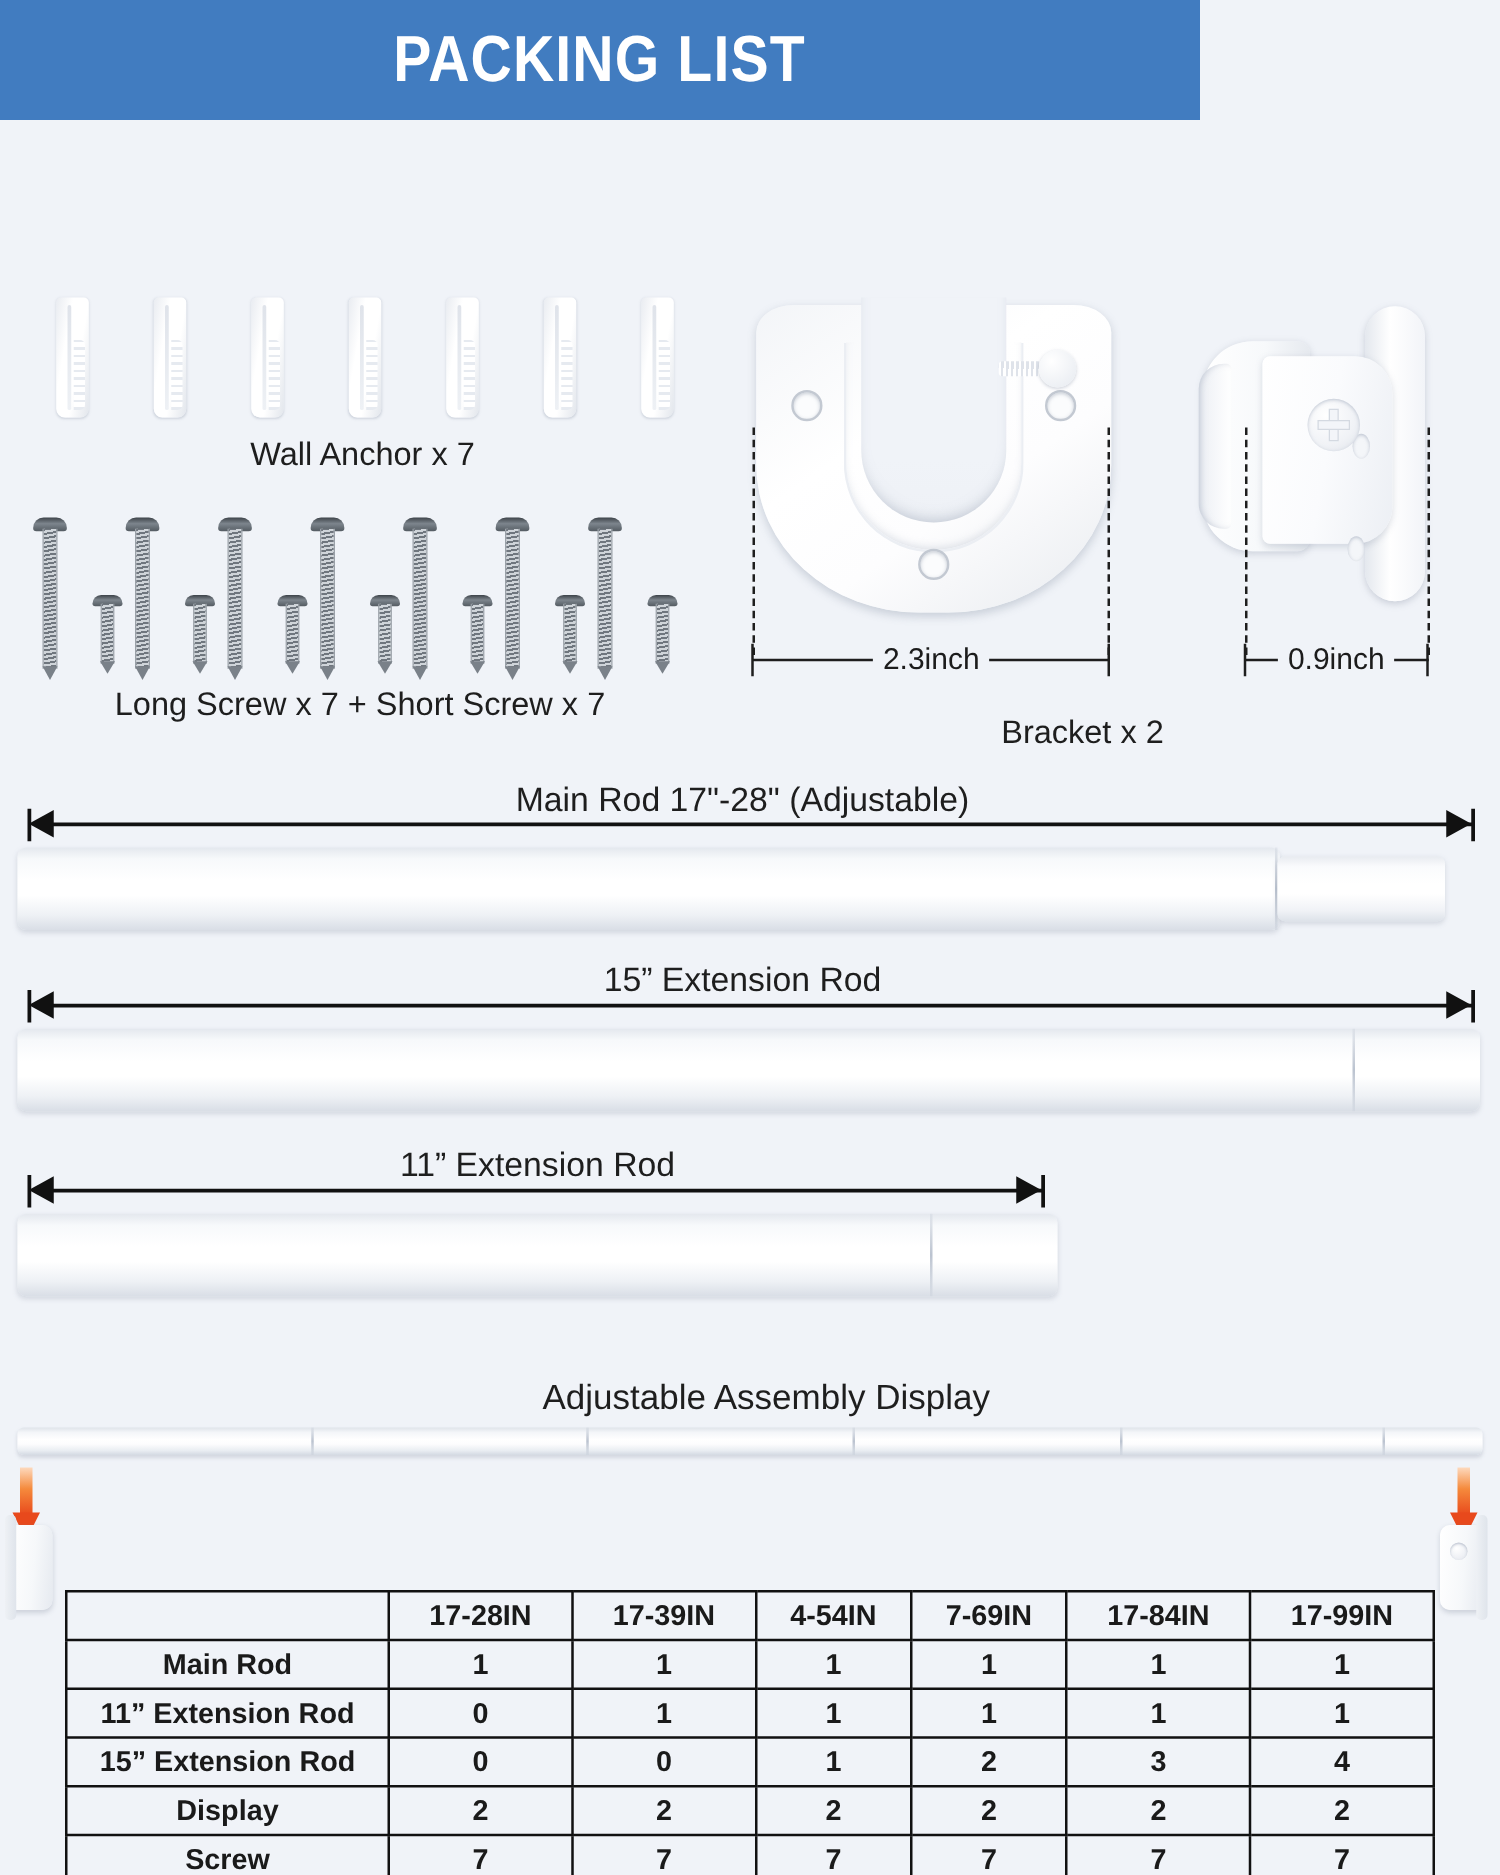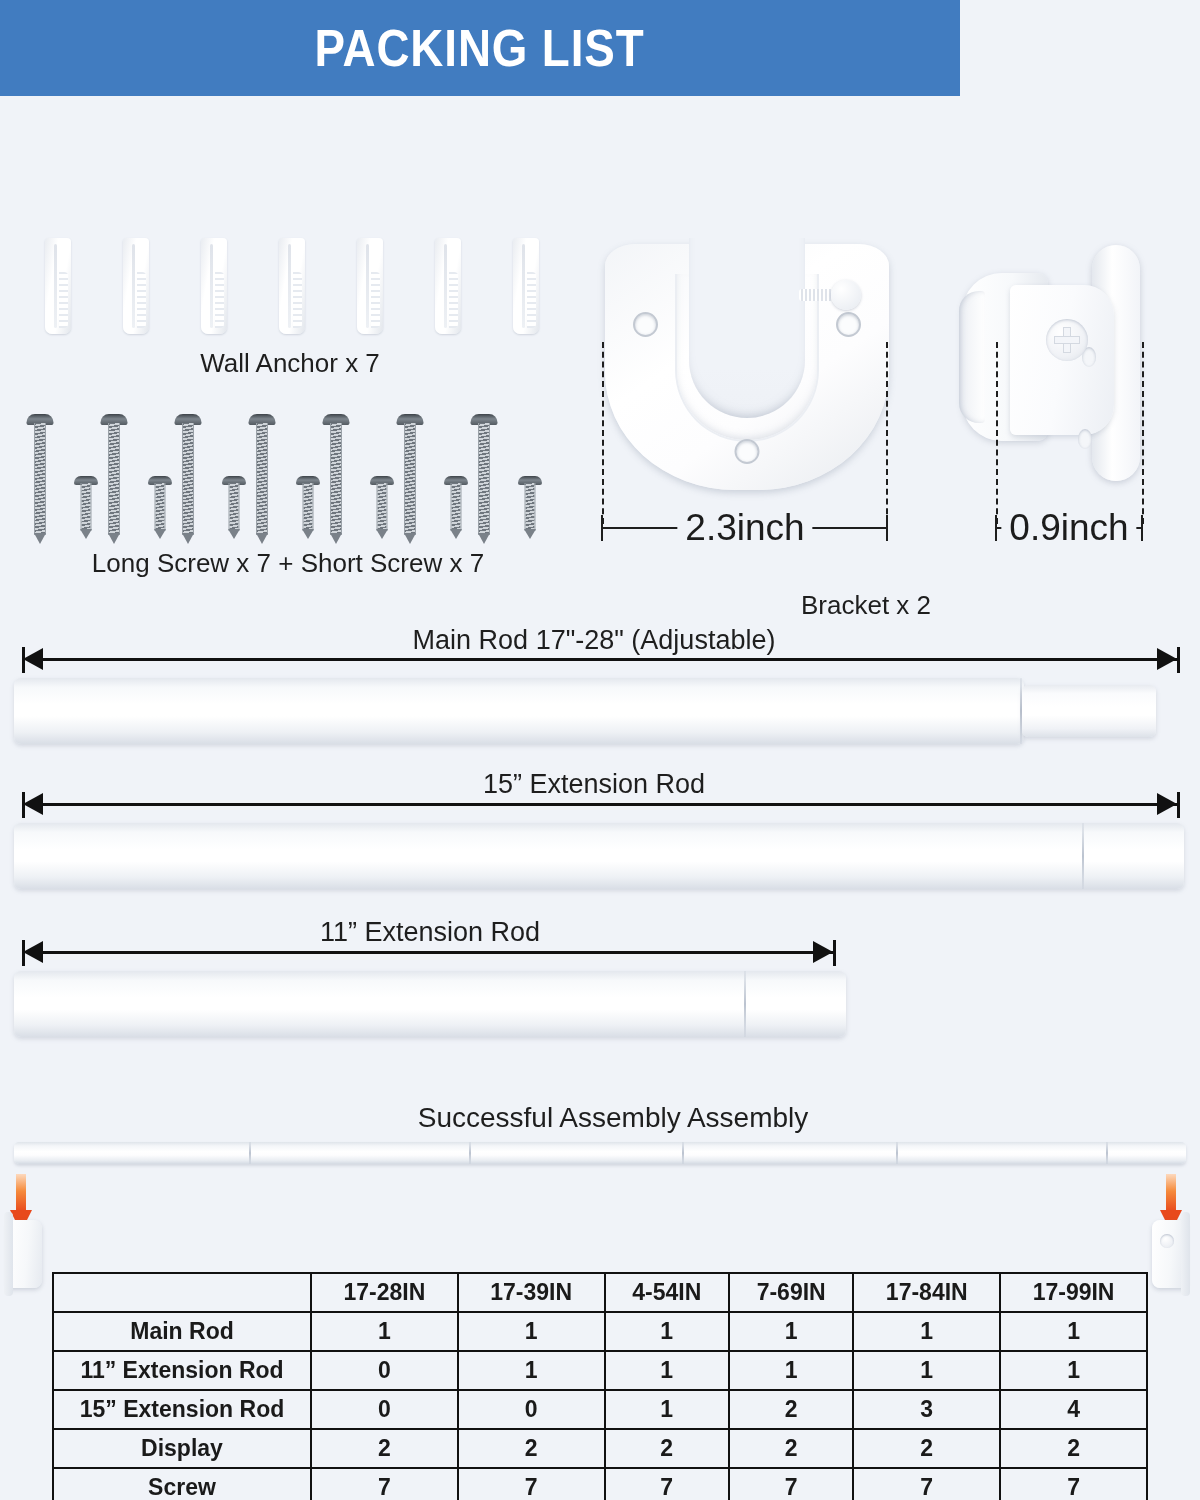--- a/index.html
+++ b/index.html
@@ -190,21 +190,21 @@
   
   .dash-v {
     position: absolute; width: 0;
     border-left: 2px dashed #1e1e1e;
   }
   .dimline { position: absolute; height: 2px; background: #1e1e1e; }
   .dimtick {
     position: absolute; width: 2px; height: 26px; background: #1e1e1e;
   }
   .dimtext {
-    position: absolute; font-size: 37px; background: #f0f3f8;
+    position: absolute; font-size: 24px; background: #f0f3f8;
     padding: 0 8px; transform: translate(-50%,-50%);
     white-space: nowrap; font-family: "Liberation Sans", sans-serif;
   }
 
   
   .arrowline { position: absolute; height: 3px; background: #111; }
   .arrowhead {
     position: absolute; width: 0; height: 0;
     border-top: 11px solid transparent;
     border-bottom: 11px solid transparent;
@@ -416,21 +416,21 @@
     </div>
   </div>
 
   <div class="dash-v" style="left:996px; top:246px; height:182px;"></div>
   <div class="dash-v" style="left:1142px; top:246px; height:182px;"></div>
   <div class="dimline" style="left:996px; top:431px; width:147px;"></div>
   <div class="dimtick" style="left:995px; top:419px;"></div>
   <div class="dimtick" style="left:1141px; top:419px;"></div>
   <div class="dimtext" style="left:1069px; top:432px;">0.9inch</div>
 
-  <div class="label center" style="left:866px; top:494px;">Bracket x 2</div>
+  <div class="label center" style="left:866px; top:474px;">Bracket x 2</div>
 
   <div class="label center" style="left:594px; top:529px; font-size:27px;">Main Rod 17"-28" (Adjustable)</div>
   <div class="arrowline" style="left:28px; top:562px; width:1152px;"></div>
   <div class="arrowhead left" style="left:23px; top:552px;"></div>
   <div class="arrowhead right" style="left:1157px; top:552px;"></div>
   <div class="arrowcap" style="left:22px; top:551px;"></div>
   <div class="arrowcap" style="left:1177px; top:551px;"></div>
   <div class="rod" style="left:14px; top:582px; width:1010px; height:66px;">
     <div class="rod-seam" style="left:1006px; top:0; height:66px;"></div>
   </div>
@@ -449,21 +449,21 @@
   <div class="label center" style="left:430px; top:821px; font-size:27px;">11” Extension Rod</div>
   <div class="arrowline" style="left:28px; top:855px; width:808px;"></div>
   <div class="arrowhead left" style="left:23px; top:845px;"></div>
   <div class="arrowhead right" style="left:813px; top:845px;"></div>
   <div class="arrowcap" style="left:22px; top:844px;"></div>
   <div class="arrowcap" style="left:833px; top:844px;"></div>
   <div class="rod" style="left:14px; top:875px; width:832px; height:66px;">
     <div class="rod-seam" style="left:730px; top:0; height:66px;"></div>
   </div>
 
-  <div class="label center" style="left:613px; top:1006px; font-size:28px;">Successful Assembly Assembly</div>
+  <div class="label center" style="left:613px; top:1006px; font-size:28px;">Adjustable Assembly Display</div>
 
   <div class="asm-rod" style="left:14px; top:1046px; width:1172px; height:22px;">
     <div class="rod-seam" style="left:235px; top:0; height:22px;"></div>
     <div class="rod-seam" style="left:455px; top:0; height:22px;"></div>
     <div class="rod-seam" style="left:668px; top:0; height:22px;"></div>
     <div class="rod-seam" style="left:882px; top:0; height:22px;"></div>
     <div class="rod-seam" style="left:1092px; top:0; height:22px;"></div>
   </div>
 
   <div class="orange-arrow" style="left:10px; top:1078px;">

